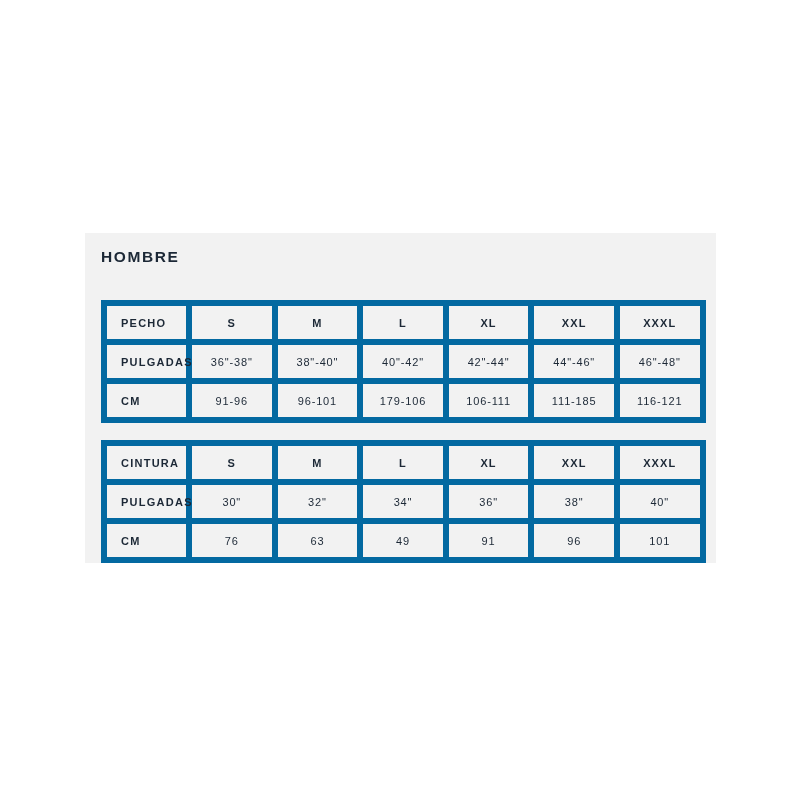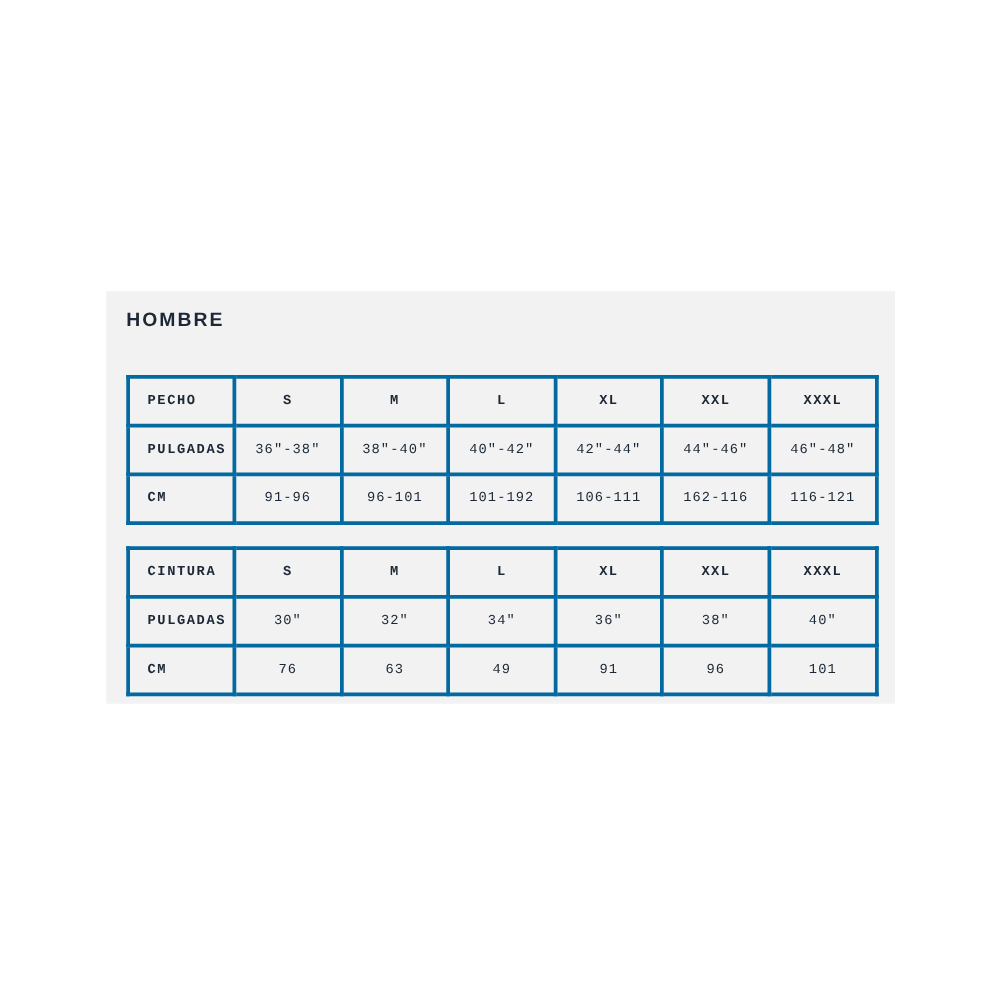--- a/index.html
+++ b/index.html
@@ -59,26 +59,26 @@
     background: #f2f2f2;
   }
 
   table.size-table + table.size-table {
     margin-top: 17px;
     border-radius: 29px;
   }
 
   table.size-table td,
   table.size-table th {
-    border: 3px solid #0369a1;
+    border: 6px solid #0369a1;
     height: 39px;
     padding: 0;
     font-size: 11px;
     color: #1c2836;
-    font-family: Liberation Mono, monospace;
+    font-family: Liberation Sans, sans-serif;
     text-align: center;
     vertical-align: middle;
     background: #f2f2f2;
     box-sizing: border-box;
   }
 
   
   table.size-table col.label-col { width: 85px; }
   table.size-table col.size-col  { width: 85.6px; }
 
@@ -138,23 +138,23 @@
             <td class="val-cell">38"-40"</td>
             <td class="val-cell">40"-42"</td>
             <td class="val-cell">42"-44"</td>
             <td class="val-cell">44"-46"</td>
             <td class="val-cell">46"-48"</td>
           </tr>
           <tr>
             <td class="row-label">CM</td>
             <td class="val-cell">91-96</td>
             <td class="val-cell">96-101</td>
-            <td class="val-cell">101-192</td>
+            <td class="val-cell">179-106</td>
             <td class="val-cell">106-111</td>
-            <td class="val-cell">162-116</td>
+            <td class="val-cell">111-185</td>
             <td class="val-cell">116-121</td>
           </tr>
         </tbody>
       </table>
 
       <table class="size-table">
         <colgroup>
           <col class="label-col">
           <col class="size-col">
             <col class="size-col">

